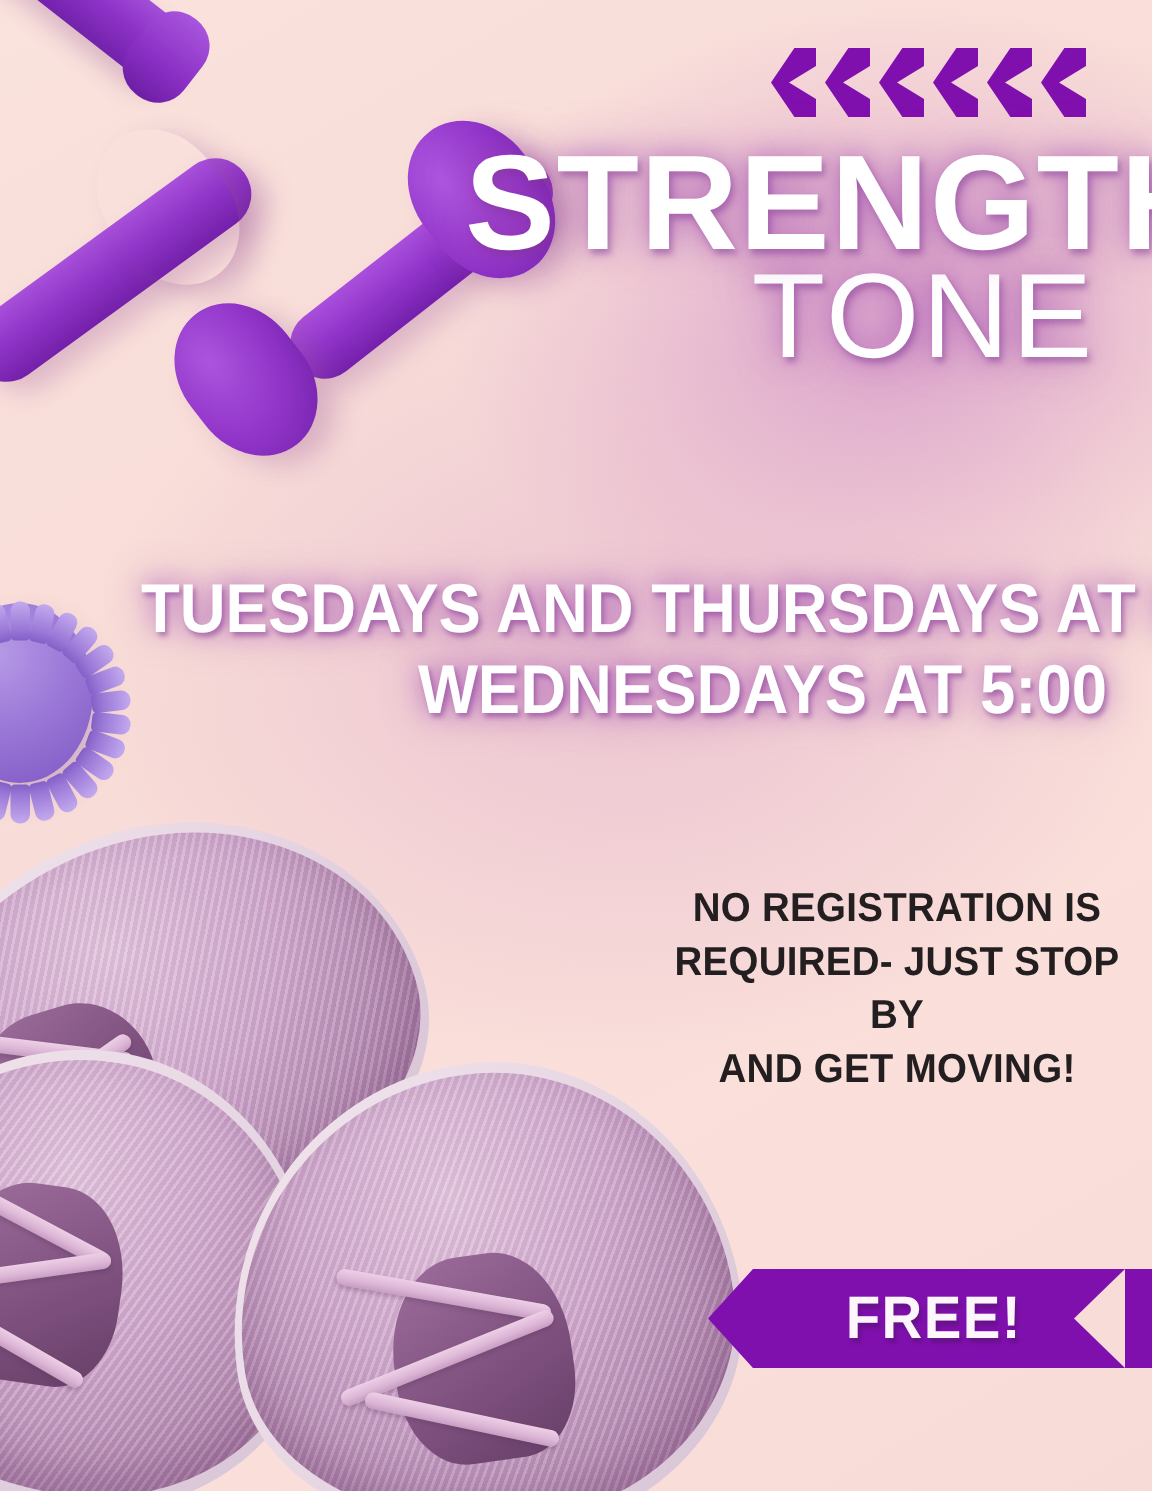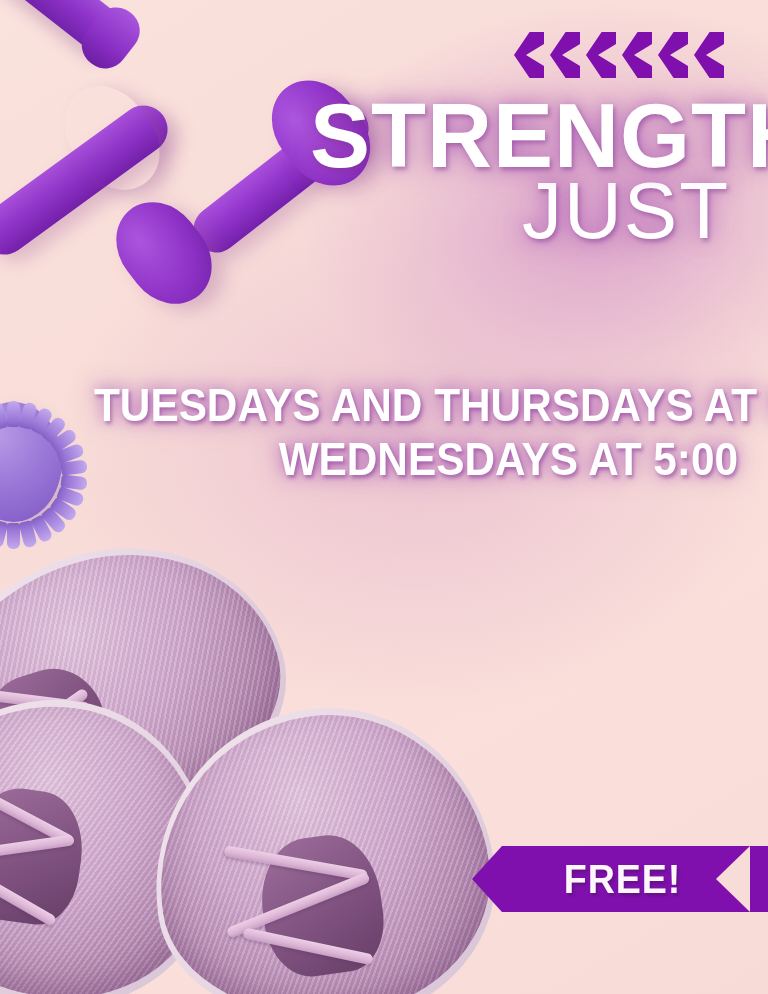--- a/index.html
+++ b/index.html
@@ -255,27 +255,32 @@
       <div class="chev"></div>
       <div class="chev"></div>
       <div class="chev"></div>
       <div class="chev"></div>
       <div class="chev"></div>
       <div class="chev"></div>
     </div>
 
   <div class="headline">
     <div class="h-strength">STRENGTH</div>
-    <div class="h-tone">JUST</div>
+    <div class="h-tone">TONE</div>
   </div>
 
   <div class="schedule">
     <div class="sched-line">TUESDAYS AND THURSDAYS AT 9:30</div>
     <div class="sched-line">WEDNESDAYS AT 5:00</div>
   </div>
 
+  <div class="bodycopy">
+    <div>NO REGISTRATION IS</div>
+    <div>REQUIRED- JUST STOP BY</div>
+    <div>AND GET MOVING!</div>
+  </div>
 
   <div class="banner">
     <span>FREE!</span>
   </div>
   <div class="banner-notch"></div>
 
 </div>
 
 </body></html>

